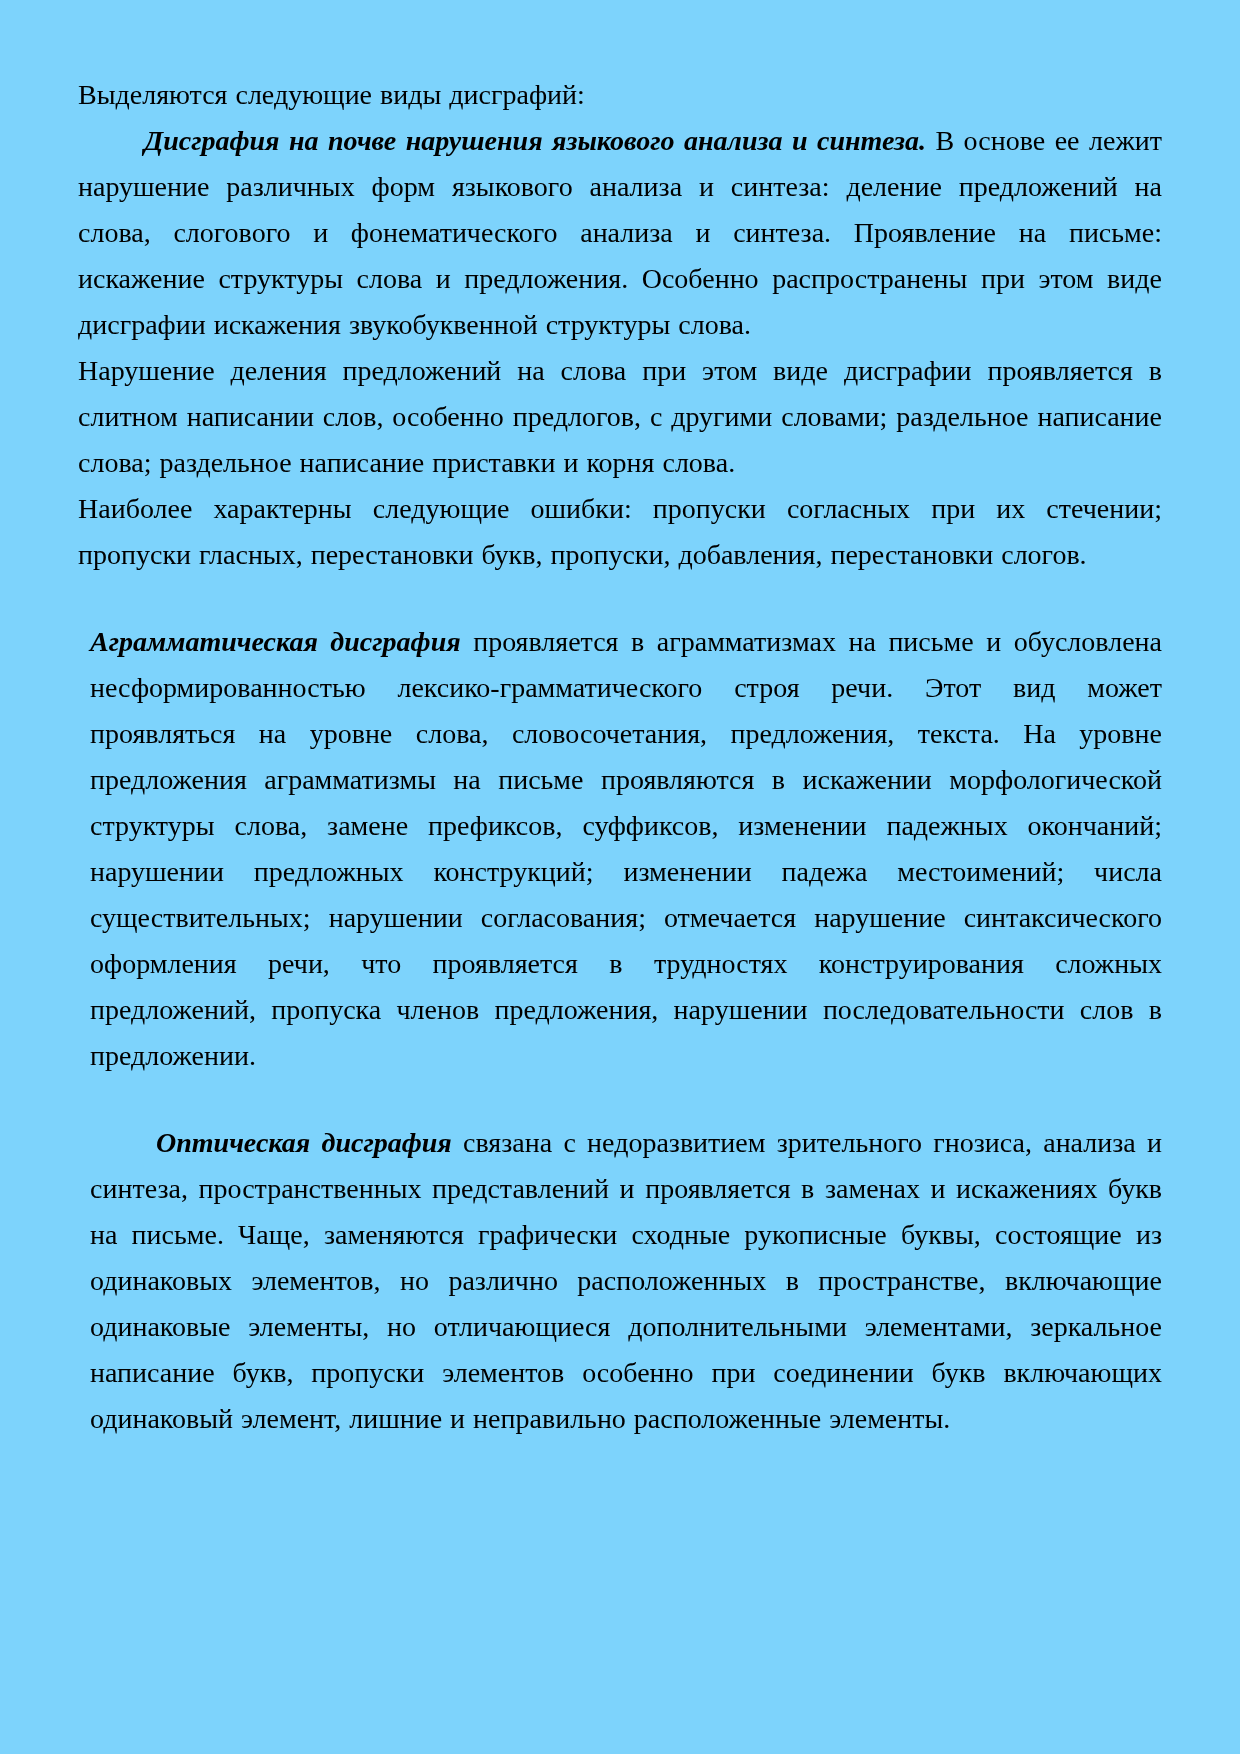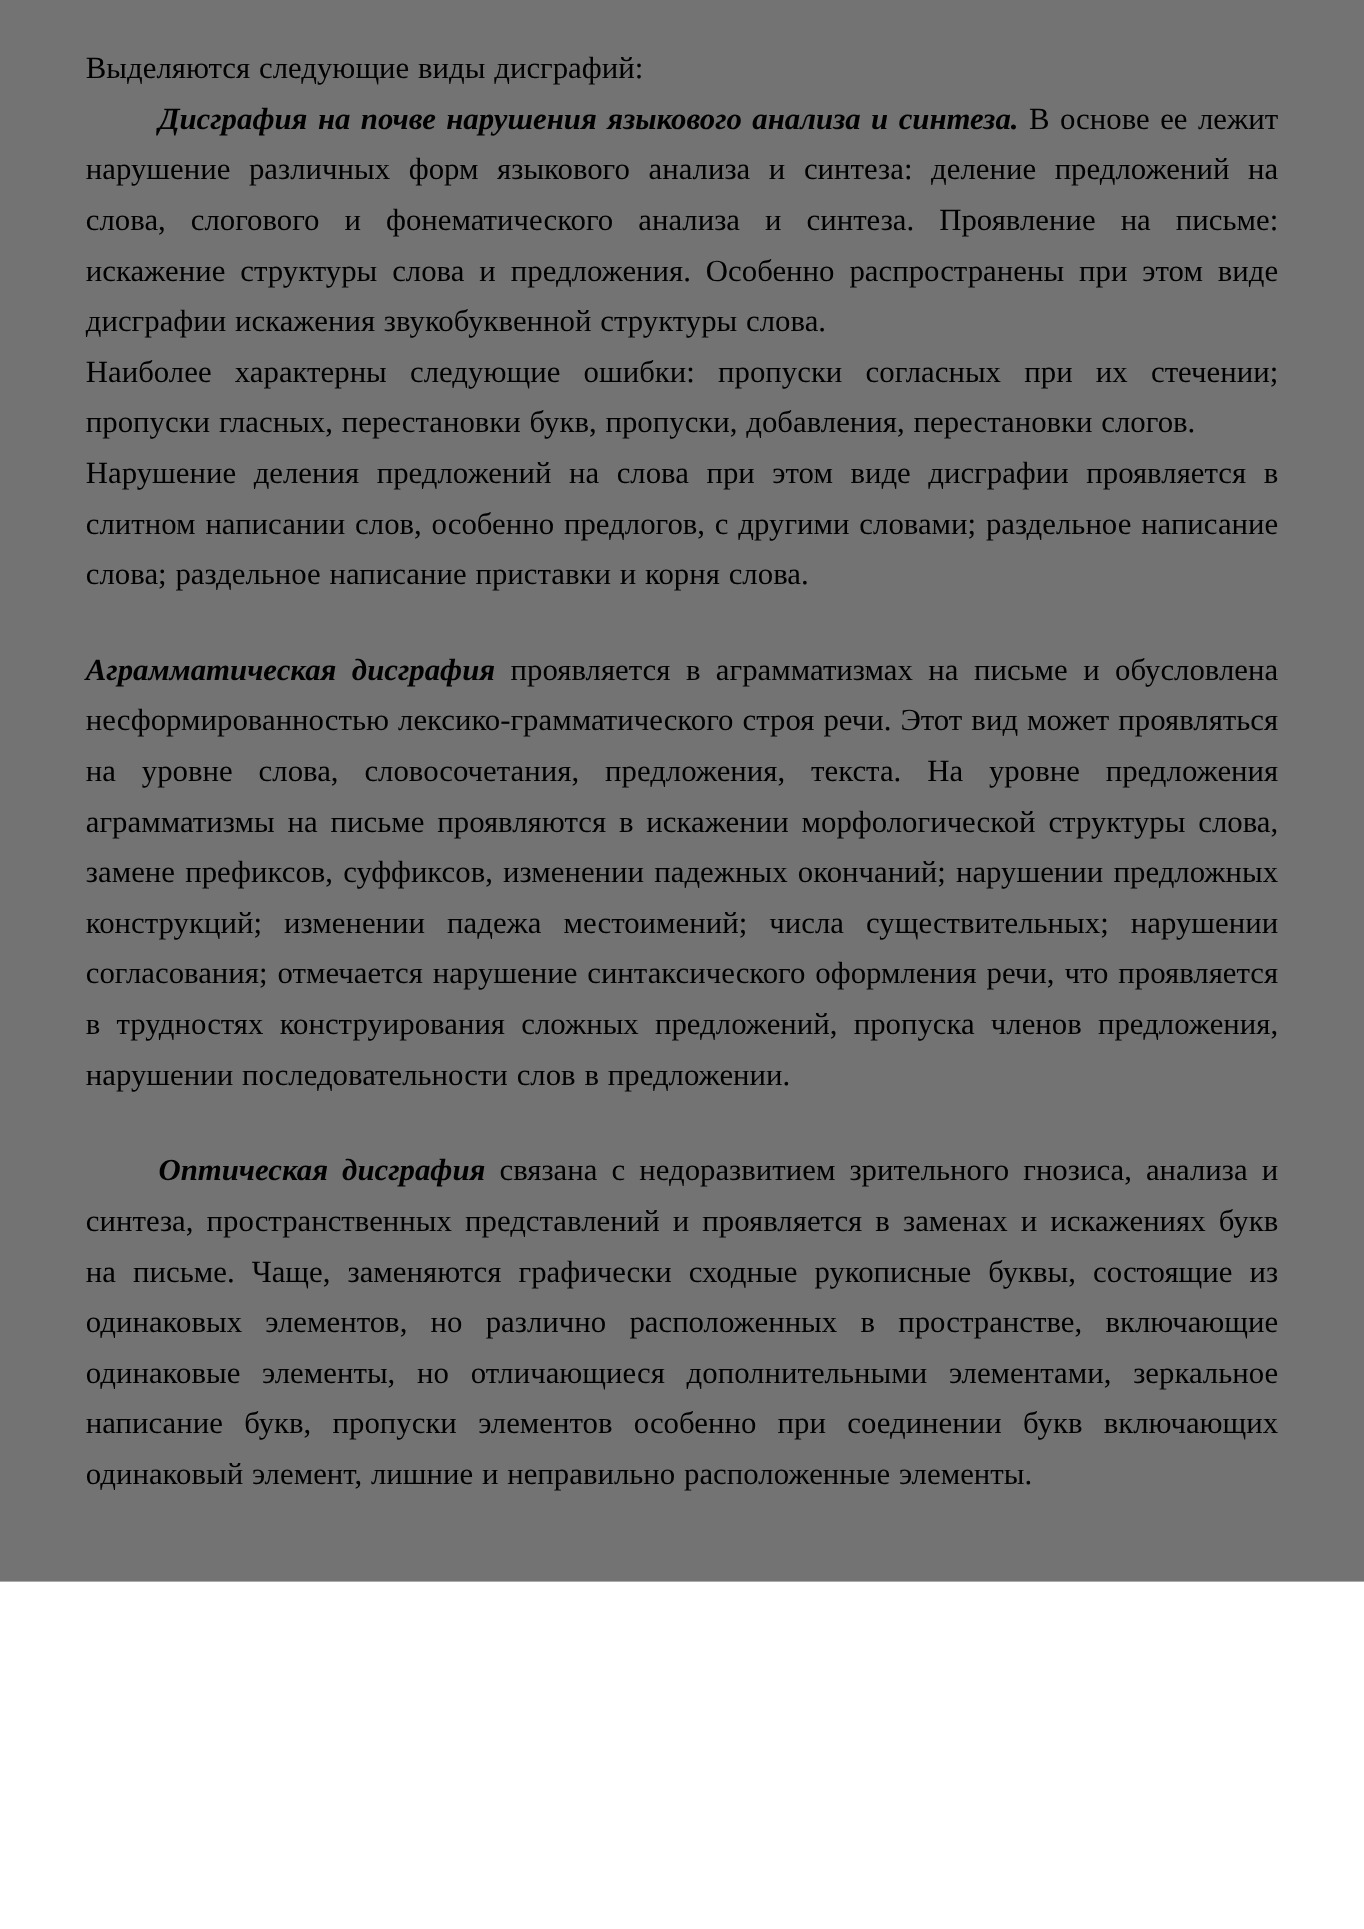--- a/index.html
+++ b/index.html
@@ -3,57 +3,58 @@
 <meta charset="utf-8">
 <style>
   html, body {
     margin: 0;
     padding: 0;
     background: #ffffff;
   }
   .page {
     position: relative;
     width: 1240px;
-    height: 1438px;
+    height: 1754px;
     box-sizing: border-box;
-    background: #737373;
+    background: #7dd3fc;
     color: #000000;
-    padding: 40px 78px 0 78px;
+    padding: 72px 78px 0 78px;
     font-family: "Liberation Serif", "DejaVu Serif", serif;
     overflow: hidden;
   }
   .para {
     margin: 0;
     font-size: 28px;
     line-height: 46px;
     text-align: justify;
     color: #000000;
     word-spacing: 1px;
   }
   .para.indent {
     text-indent: 66px;
   }
   .para.gap-before {
     margin-top: 41px;
+    margin-left: 12px;
   }
   .run-bold {
     font-weight: bold;
     font-style: italic;
   }
 </style>
 </head>
 <body>
 
 <div class="page">
 
   <p class="para"><span class="run">Выделяются следующие виды дисграфий:</span></p>
 
   <p class="para indent"><span class="run run-bold">Дисграфия на почве нарушения языкового анализа и синтеза.</span><span class="run"> В основе ее лежит нарушение различных форм языкового анализа и синтеза: деление предложений на слова, слогового и фонематического анализа и синтеза. Проявление на письме: искажение структуры слова и предложения. Особенно распространены при этом виде дисграфии искажения звукобуквенной структуры слова.</span></p>
 
+  <p class="para"><span class="run">Нарушение деления предложений на слова при этом виде дисграфии проявляется в слитном написании слов, особенно предлогов, с другими словами; раздельное написание слова; раздельное написание приставки и корня слова.</span></p>
+
   <p class="para"><span class="run">Наиболее характерны следующие ошибки: пропуски согласных при их стечении; пропуски гласных, перестановки букв, пропуски, добавления, перестановки слогов.</span></p>
-
-  <p class="para"><span class="run">Нарушение деления предложений на слова при этом виде дисграфии проявляется в слитном написании слов, особенно предлогов, с другими словами; раздельное написание слова; раздельное написание приставки и корня слова.</span></p>
 
   <p class="para gap-before"><span class="run run-bold">Аграмматическая дисграфия</span><span class="run"> проявляется в аграмматизмах на письме и обусловлена несформированностью лексико-грамматического строя речи. Этот вид может проявляться на уровне слова, словосочетания, предложения, текста. На уровне предложения аграмматизмы на письме проявляются в искажении морфологической структуры слова, замене префиксов, суффиксов, изменении падежных окончаний; нарушении предложных конструкций; изменении падежа местоимений; числа существительных; нарушении согласования; отмечается нарушение синтаксического оформления речи, что проявляется в трудностях конструирования сложных предложений, пропуска членов предложения, нарушении последовательности слов в предложении.</span></p>
 
   <p class="para indent gap-before"><span class="run run-bold">Оптическая дисграфия</span><span class="run"> связана с недоразвитием зрительного гнозиса, анализа и синтеза, пространственных представлений и проявляется в заменах и искажениях букв на письме. Чаще, заменяются графически сходные рукописные буквы, состоящие из одинаковых элементов, но различно расположенных в пространстве, включающие одинаковые элементы, но отличающиеся дополнительными элементами, зеркальное написание букв, пропуски элементов особенно при соединении букв включающих одинаковый элемент, лишние и неправильно расположенные элементы.</span></p>
 
 </div>
 
 </body></html>

